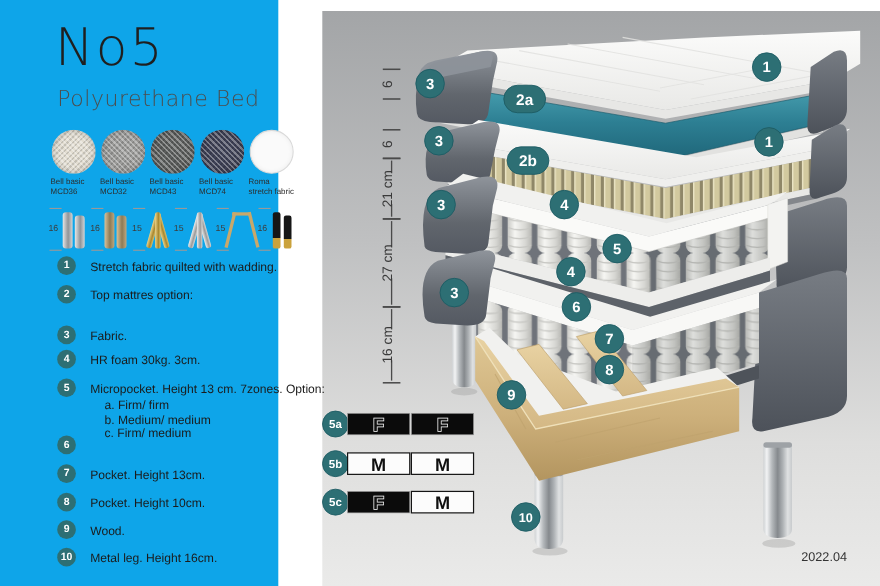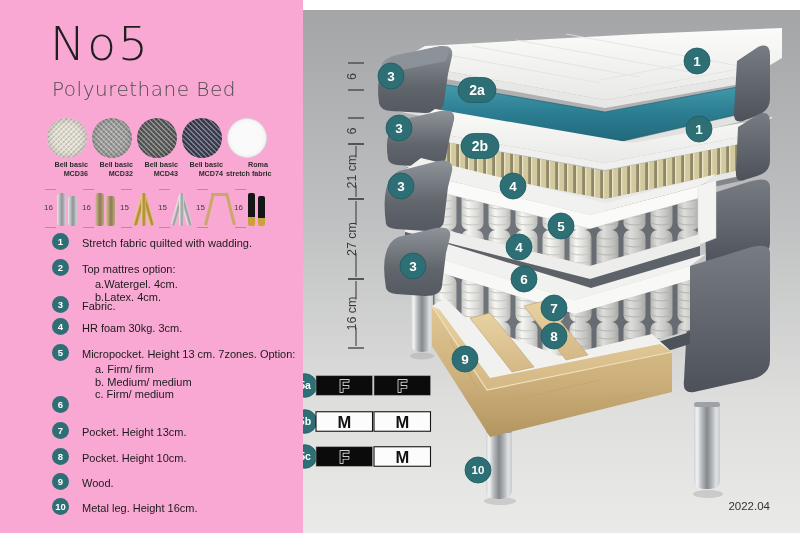--- a/index.html
+++ b/index.html
@@ -1,28 +1,28 @@
 <!DOCTYPE html>
 <html><head>
 <meta charset="utf-8">
 <style>
   html,body{margin:0;padding:0;background:#fff;}
   body{font-family:"Liberation Sans",sans-serif;}
   #stage{position:relative;width:800px;height:533px;overflow:hidden;background:#fff;}
   svg text{font-family:"Liberation Sans",sans-serif;}
 
   
-  .left-panel{position:absolute;left:0;top:0;width:303px;height:533px;background:#f9a8d4;}
+  .left-panel{position:absolute;left:0;top:0;width:253px;height:533px;background:#0ea5e9;}
   .title{position:absolute;left:50px;top:16px;font-family:"DejaVu Sans","Liberation Sans",sans-serif;
          font-weight:200;font-size:47px;color:#1f1f1f;letter-spacing:2px;}
   .subtitle{position:absolute;left:52px;top:77px;font-family:"DejaVu Sans","Liberation Sans",sans-serif;
             font-weight:300;font-size:20px;color:#4d4d4d;letter-spacing:.5px;}
 
   .swatch-row{position:absolute;left:46px;top:118px;display:flex;gap:3px;}
-  .swatch-item{width:42px;text-align:right;font-weight:bold;}
+  .swatch-item{width:42px;text-align:left;}
   .swatch{width:40px;height:40px;margin:0 auto;border-radius:50%;
     box-shadow:inset 0 0 7px rgba(0,0,0,.25);
     background-image:
       repeating-linear-gradient(45deg, rgba(255,255,255,.35) 0 1.5px, rgba(0,0,0,0) 1.5px 3.5px),
       repeating-linear-gradient(135deg, rgba(0,0,0,.14) 0 1.5px, rgba(0,0,0,0) 1.5px 3.5px);}
   .swatch.plain{background-image:none;border:1px solid #d9d9d9;box-shadow:inset 0 0 5px rgba(0,0,0,.06);width:38px;height:38px;}
   .swatch-label{margin-top:3px;font-size:7.2px;line-height:8.5px;color:#2d2d2d;white-space:nowrap;}
 
   .legs-row{position:absolute;left:44px;top:186px;display:flex;gap:1px;}
   .leg-item{position:relative;width:37px;height:46px;}
@@ -430,22 +430,20 @@
           <span class="part-body">
             <span class="part-text">Stretch fabric quilted with wadding.</span>
             
           </span>
         </div>
 
         <div class="part">
           <span class="part-num">2</span>
           <span class="part-body">
             <span class="part-text">Top mattres option:</span>
-            <div class="part-sub">a.Watergel. 4cm.
-b.Latex. 4cm.</div>
           </span>
         </div>
 
         <div class="part">
           <span class="part-num">3</span>
           <span class="part-body">
             <span class="part-text">Fabric.</span>
             
           </span>
         </div>

